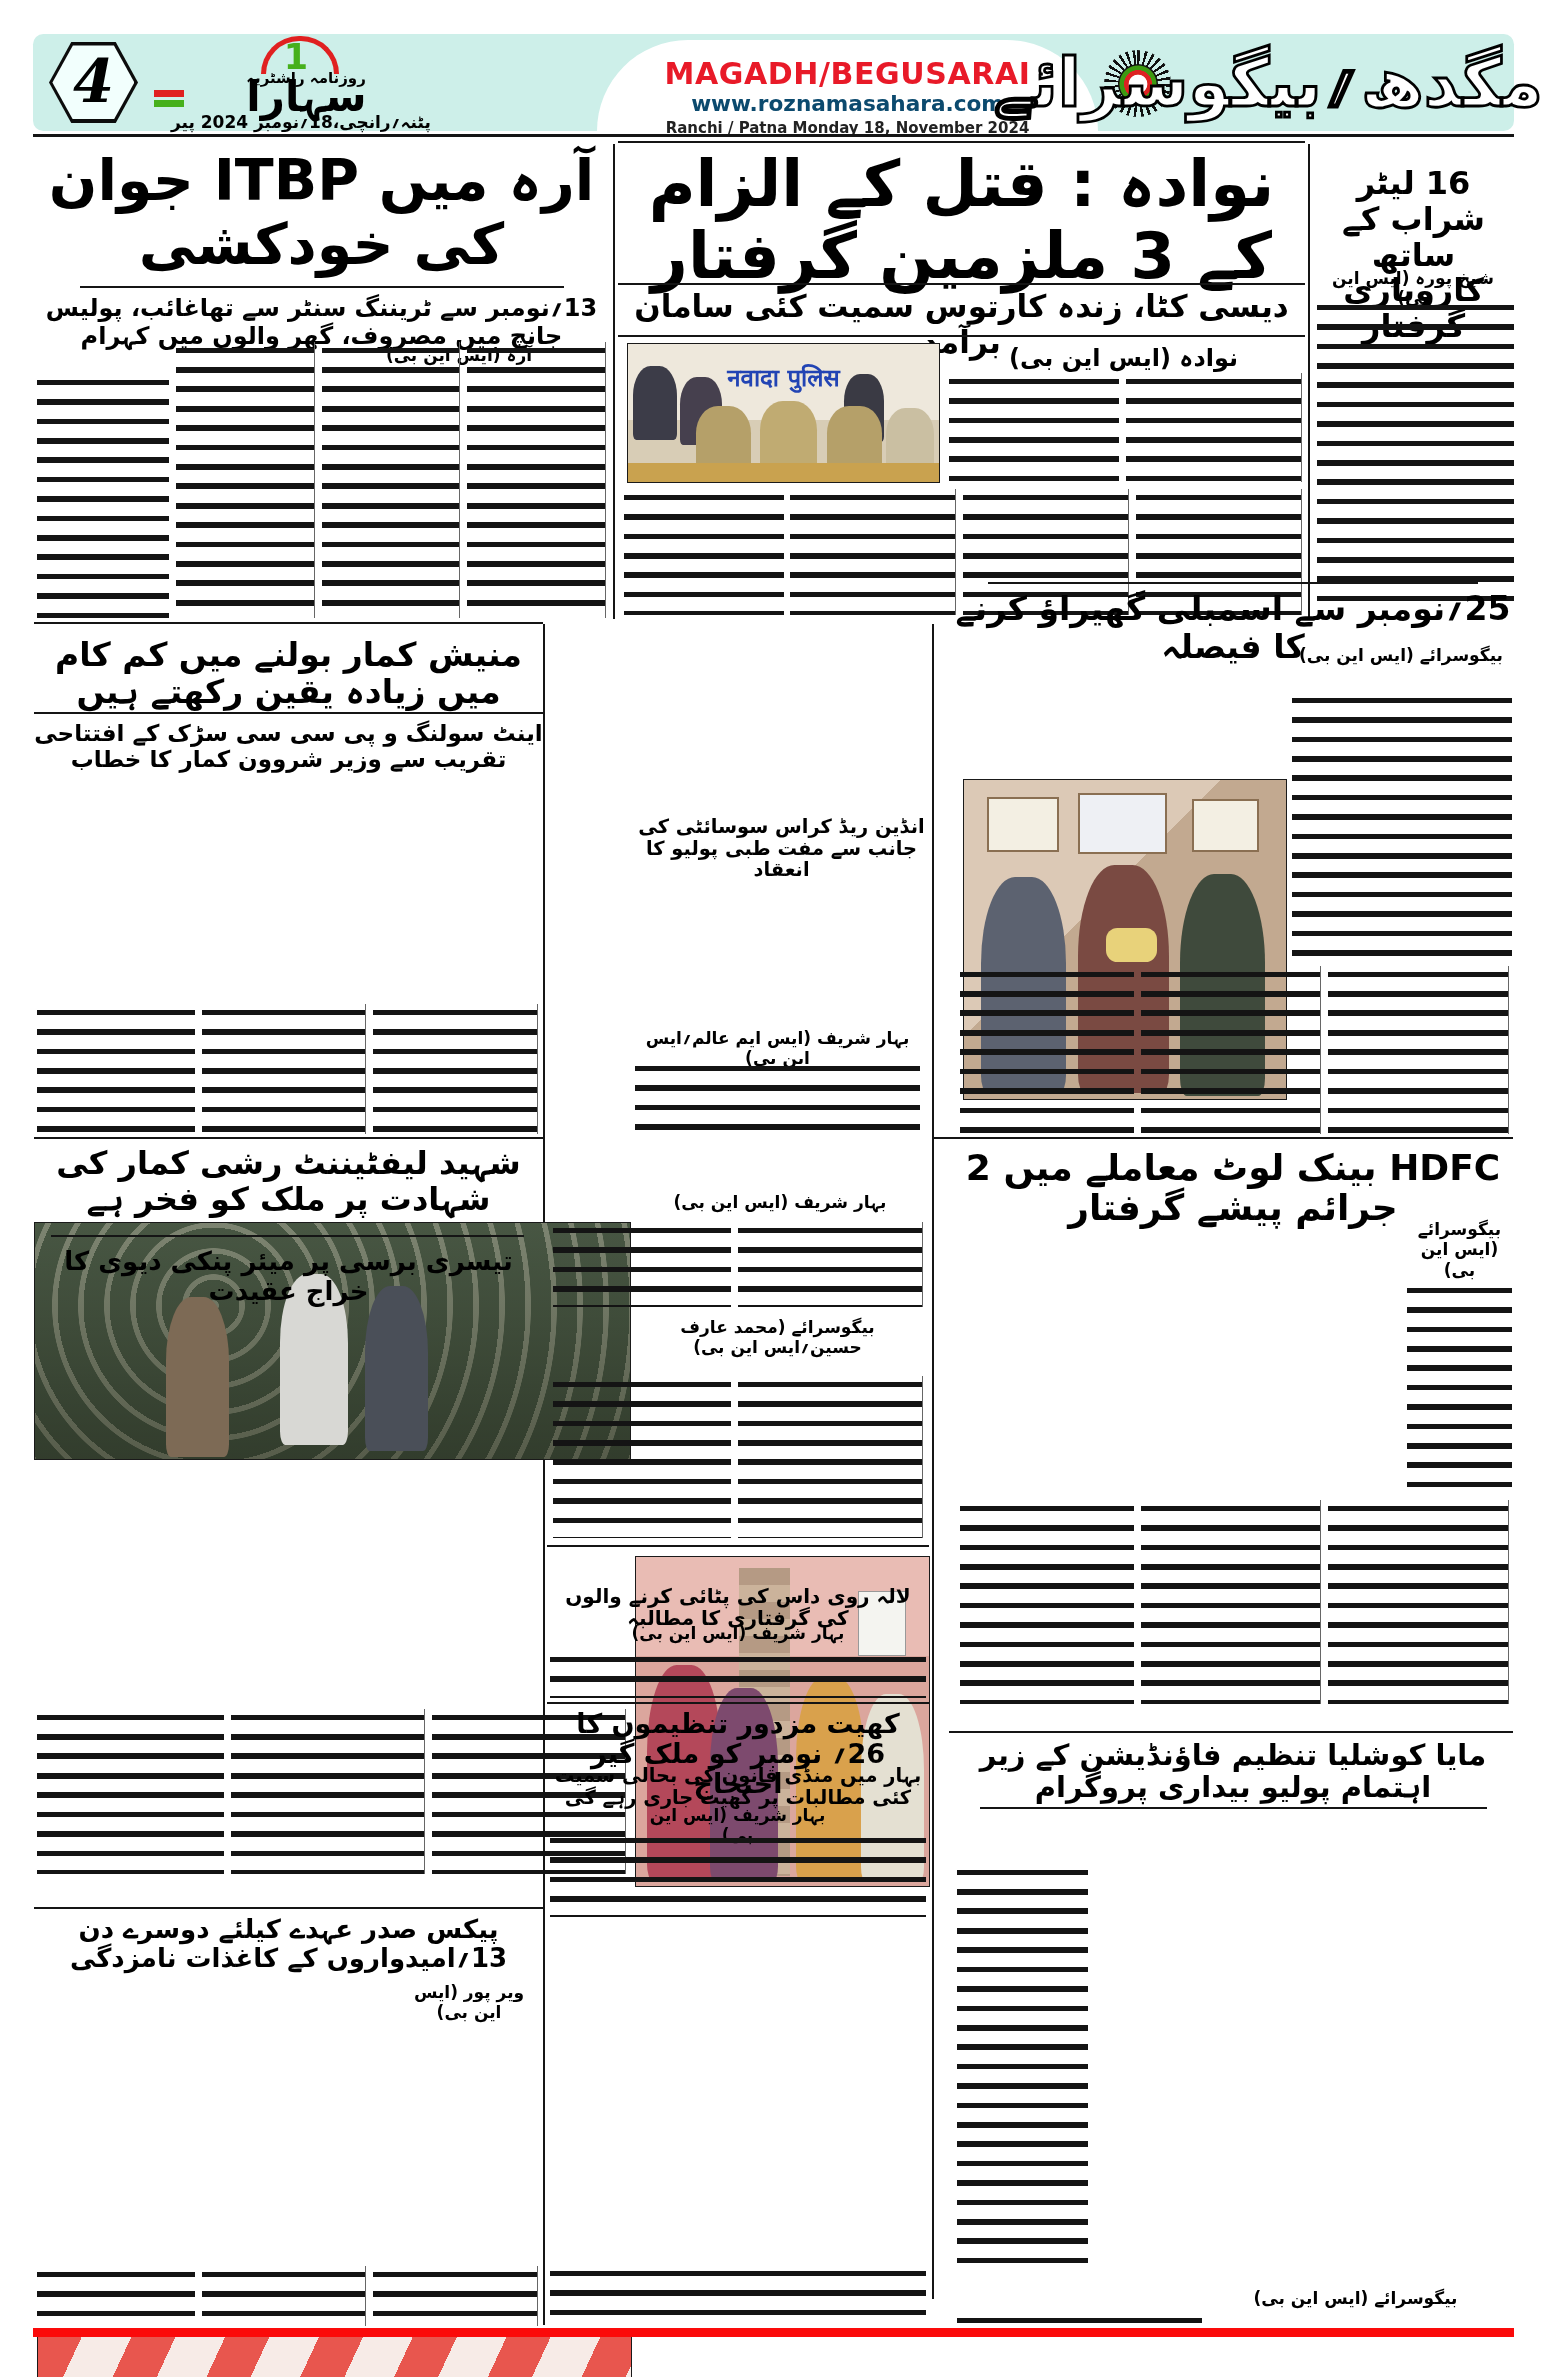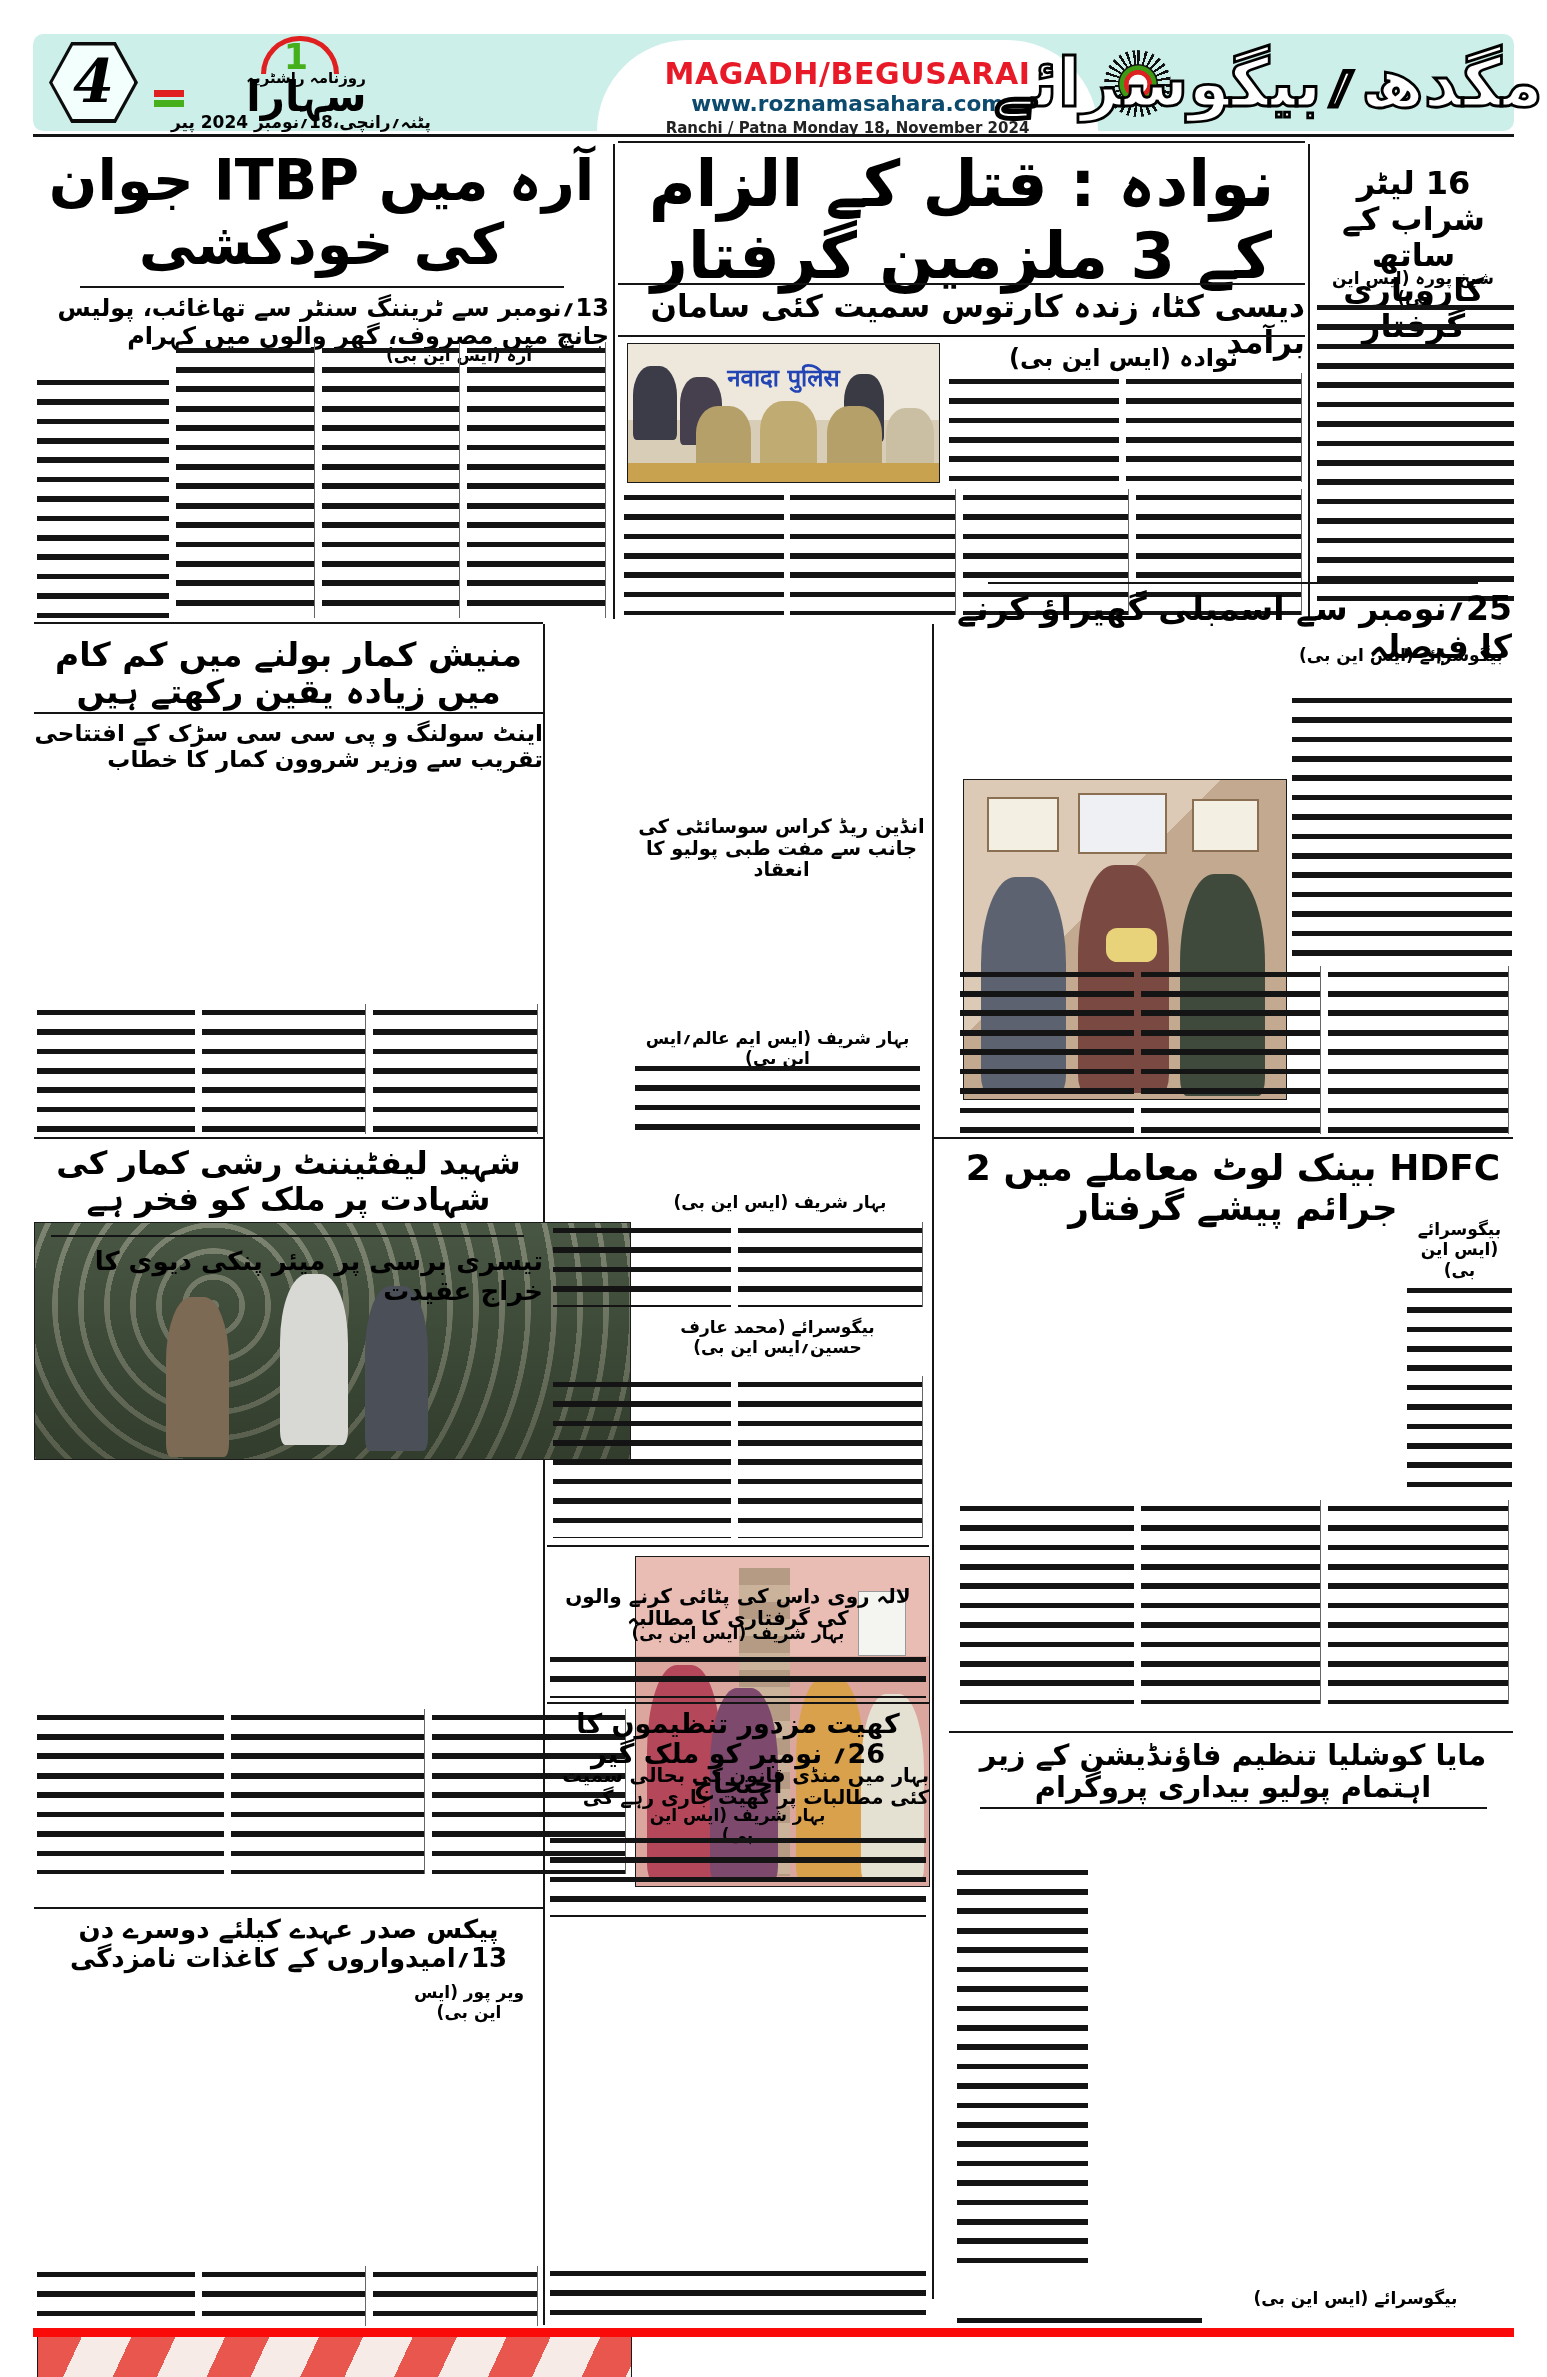--- a/index.html
+++ b/index.html
@@ -1,21 +1,21 @@
 <!DOCTYPE html>
 <html lang="ur" style="font-size:9px"><head>
 <meta charset="utf-8">
 <style>
   html,body{margin:0;padding:0;background:#ffffff;}
   #page{position:relative;width:1548px;height:2377px;background:#ffffff;overflow:hidden;
         font-family:"DejaVu Sans",sans-serif;}
   .abs{position:absolute;}
   .rtl{direction:rtl;unicode-bidi:plaintext;}
   .hl{direction:rtl;font-weight:bold;color:#000;text-align:center;line-height:1.12;}
-  .sub{direction:rtl;font-weight:bold;color:#000;text-align:right;line-height:1.15;}
+  .sub{direction:rtl;font-weight:bold;color:#000;text-align:center;line-height:1.15;}
   .byline{direction:rtl;font-weight:bold;color:#000;text-align:center;font-size:17px;line-height:1.2;}
   .hr{background:#151515;}
   .vr{background:#151515;}
   
   .tl{background:repeating-linear-gradient(to bottom,transparent 0 5.7px,#141414 5.7px 11.4px,transparent 11.4px 19.4px);}
   .cols{display:flex;}
   .cols>div{flex:1;margin:0 3.4px;}
   .cols>div+div{border-right:1.1px solid #666;padding-right:5.7px;}
   .photo{border:1.1px solid #1a1a1a;overflow:hidden;position:relative;}
   

